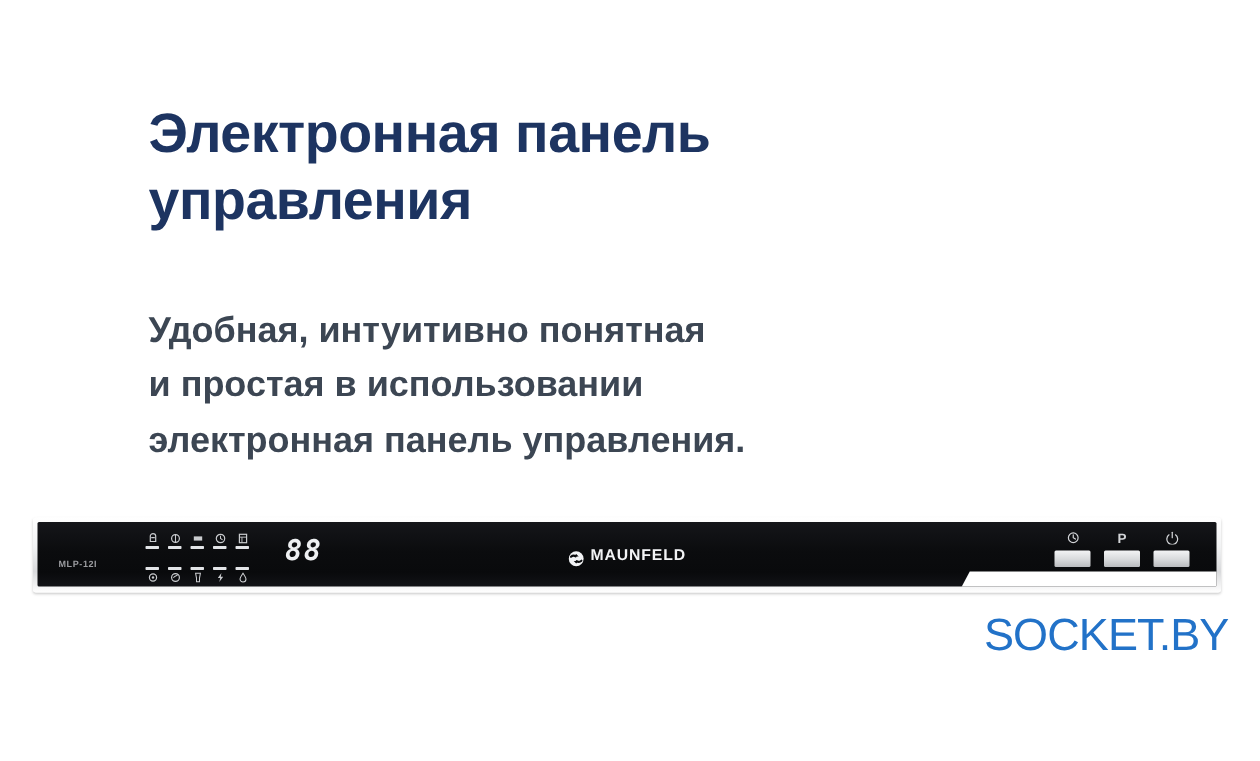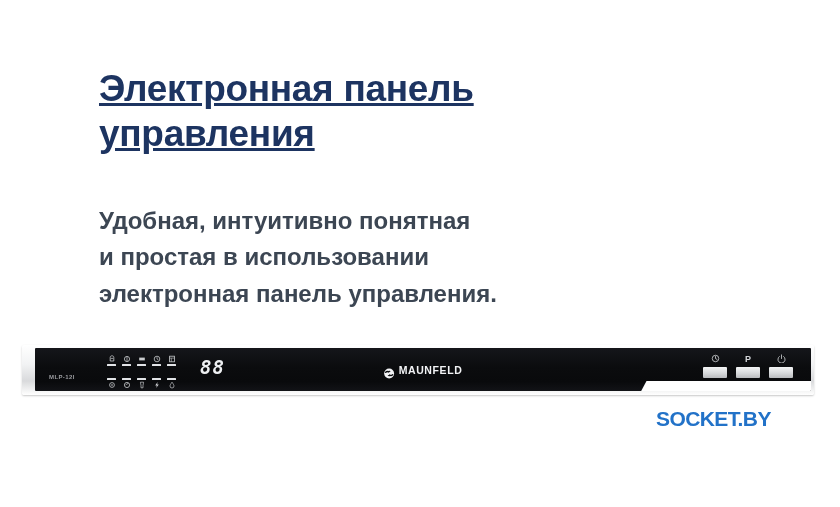--- a/index.html
+++ b/index.html
@@ -21,21 +21,20 @@
     position: absolute;
     left: 99px;
     top: 66px;
     width: 560px;
     font-size: 37px;
     font-weight: bold;
     line-height: 1.22;
     letter-spacing: -0.3px;
     color: #1d3461;
     white-space: pre-line;
-    text-decoration: underline;
   }
 
   
   #bodycopy {
     position: absolute;
     left: 99px;
     top: 203px;
     width: 600px;
     font-size: 24px;
     font-weight: 700;
@@ -63,21 +62,20 @@
   }
   #panel-face {
     position: absolute;
     left: 3px;
     top: 3px;
     right: 3px;
     bottom: 4px;
     background: linear-gradient(180deg,#15161a 0%,#0b0c0e 45%,#090a0c 78%,#121317 100%);
     border-radius: 1px;
     overflow: hidden;
-    margin-left: 10px;
   }
   
   #panel-face::after{
     content:"";
     position:absolute;
     right:-2px;
     bottom:-6px;
     width: 175px;
     height: 16px;
     background:#ffffff;
@@ -200,22 +198,22 @@
     margin-top: 2px;
     background: linear-gradient(180deg,#f3f4f5 0%,#d7d9db 55%,#b9bbbe 100%);
     border-radius: 1px;
   }
 
   
   #watermark {
     position: absolute;
     left: 656px;
     top: 407px;
-    font-size: 21px;
-    font-weight: bold;
+    font-size: 30px;
+    font-weight: normal;
     letter-spacing: -0.6px;
     color: #2272c8;
   }
 </style>
 </head>
 <body>
 
 <div id="headline">Электронная панель
 управления</div>
 

